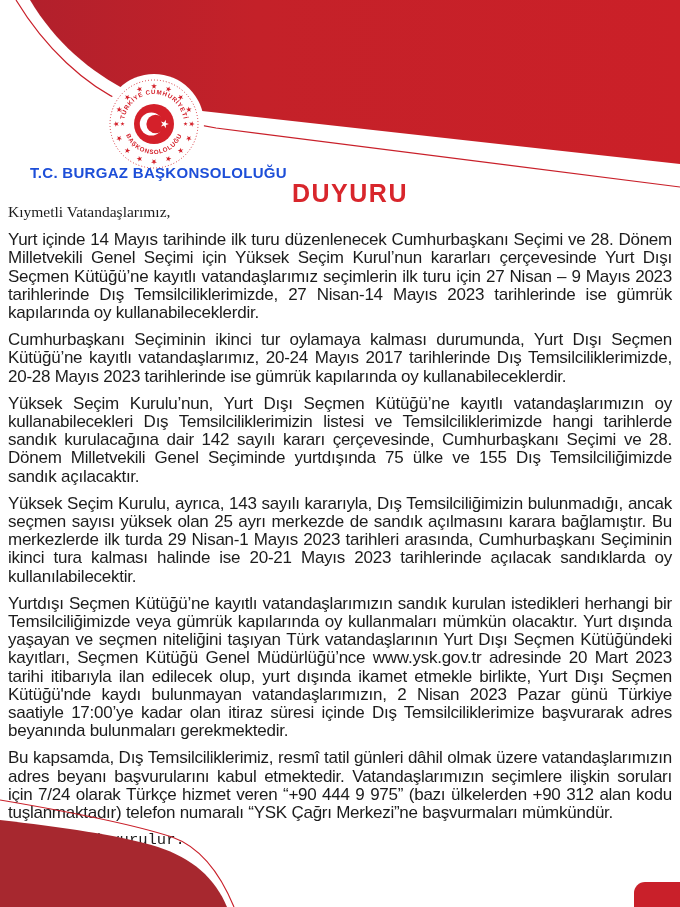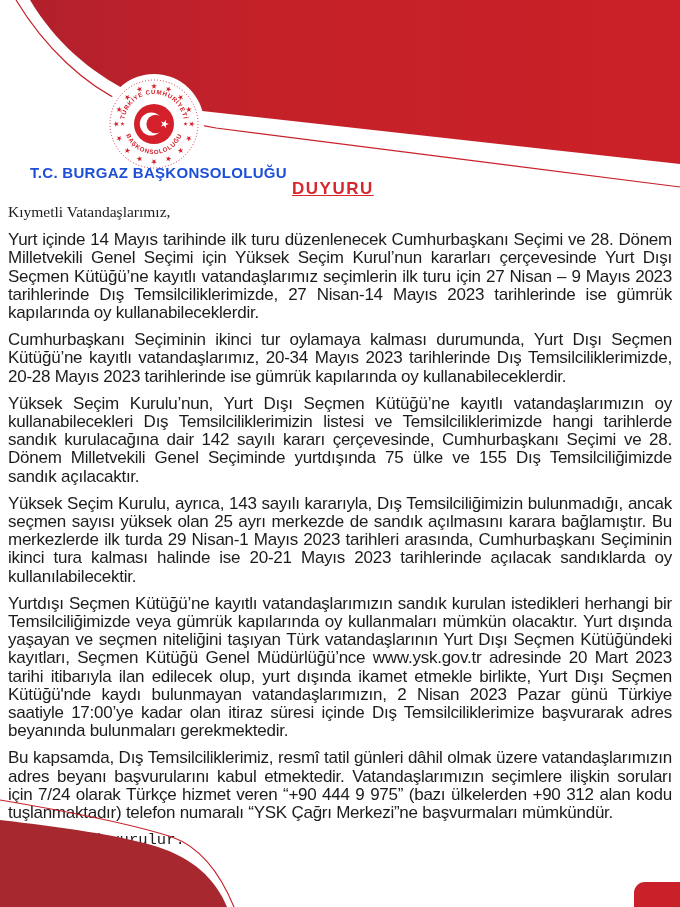--- a/index.html
+++ b/index.html
@@ -26,24 +26,23 @@
     font-weight:bold;
     font-size:15px;
     letter-spacing:0.3px;
     white-space:nowrap;
   }
   .title {
     position:absolute;
     left:292px; top:179px;
     color:#d8262c;
     font-weight:bold;
-    font-size:17px;
+    font-size:25px;
     letter-spacing:1.5px;
     white-space:nowrap;
-    text-decoration:underline;
   }
   .content {
     position:absolute;
     left:8px; right:8px; top:203px;
     color:#1c1c1c;
   }
   .content p {
     margin:0 0 9px 0;
     font-size:17px;
     line-height:18.2px;
@@ -125,21 +124,21 @@
       <use href="#star5" transform="translate(60.5 50) scale(4.4) rotate(90)" fill="#ffffff"></use>
     </g>
   </svg>
 
   <div class="consulate">T.C. BURGAZ BAŞKONSOLOLUĞU</div>
   <div class="title">DUYURU</div>
 
   <div class="content">
     <p class="serif greeting">Kıymetli Vatandaşlarımız,</p>
     <p>Yurt içinde 14 Mayıs tarihinde ilk turu düzenlenecek Cumhurbaşkanı Seçimi ve 28. Dönem Milletvekili Genel Seçimi için Yüksek Seçim Kurul’nun kararları çerçevesinde Yurt Dışı Seçmen Kütüğü’ne kayıtlı vatandaşlarımız seçimlerin ilk turu için 27 Nisan – 9 Mayıs 2023 tarihlerinde Dış Temsilciliklerimizde, 27 Nisan-14 Mayıs 2023 tarihlerinde ise gümrük kapılarında oy kullanabileceklerdir.</p>
-    <p>Cumhurbaşkanı Seçiminin ikinci tur oylamaya kalması durumunda, Yurt Dışı Seçmen Kütüğü’ne kayıtlı vatandaşlarımız, 20-34 Mayıs 2023 tarihlerinde Dış Temsilciliklerimizde, 20-28 Mayıs 2023 tarihlerinde ise gümrük kapılarında oy kullanabileceklerdir.</p>
+    <p>Cumhurbaşkanı Seçiminin ikinci tur oylamaya kalması durumunda, Yurt Dışı Seçmen Kütüğü’ne kayıtlı vatandaşlarımız, 20-24 Mayıs 2017 tarihlerinde Dış Temsilciliklerimizde, 20-28 Mayıs 2023 tarihlerinde ise gümrük kapılarında oy kullanabileceklerdir.</p>
     <p>Yüksek Seçim Kurulu’nun, Yurt Dışı Seçmen Kütüğü’ne kayıtlı vatandaşlarımızın oy kullanabilecekleri Dış Temsilciliklerimizin listesi ve Temsilciliklerimizde hangi tarihlerde sandık kurulacağına dair 142 sayılı kararı çerçevesinde, Cumhurbaşkanı Seçimi ve 28. Dönem Milletvekili Genel Seçiminde yurtdışında 75 ülke ve 155 Dış Temsilciliğimizde sandık açılacaktır.</p>
     <p>Yüksek Seçim Kurulu, ayrıca, 143 sayılı kararıyla, Dış Temsilciliğimizin bulunmadığı, ancak seçmen sayısı yüksek olan 25 ayrı merkezde de sandık açılmasını karara bağlamıştır. Bu merkezlerde ilk turda 29 Nisan-1 Mayıs 2023 tarihleri arasında, Cumhurbaşkanı Seçiminin ikinci tura kalması halinde ise 20-21 Mayıs 2023 tarihlerinde açılacak sandıklarda oy kullanılabilecektir.</p>
     <p>Yurtdışı Seçmen Kütüğü’ne kayıtlı vatandaşlarımızın sandık kurulan istedikleri herhangi bir Temsilciliğimizde veya gümrük kapılarında oy kullanmaları mümkün olacaktır. Yurt dışında yaşayan ve seçmen niteliğini taşıyan Türk vatandaşlarının Yurt Dışı Seçmen Kütüğündeki kayıtları, Seçmen Kütüğü Genel Müdürlüğü’nce www.ysk.gov.tr adresinde 20 Mart 2023 tarihi itibarıyla ilan edilecek olup, yurt dışında ikamet etmekle birlikte, Yurt Dışı Seçmen Kütüğü'nde kaydı bulunmayan vatandaşlarımızın, 2 Nisan 2023 Pazar günü Türkiye saatiyle 17:00’ye kadar olan itiraz süresi içinde Dış Temsilciliklerimize başvurarak adres beyanında bulunmaları gerekmektedir.</p>
     <p>Bu kapsamda, Dış Temsilciliklerimiz, resmî tatil günleri dâhil olmak üzere vatandaşlarımızın adres beyanı başvurularını kabul etmektedir. Vatandaşlarımızın seçimlere ilişkin soruları için 7/24 olarak Türkçe hizmet veren “+90 444 9 975” (bazı ülkelerden +90 312 alan kodu tuşlanmaktadır) telefon numaralı “YSK Çağrı Merkezi”ne başvurmaları mümkündür.</p>
     <p class="serif closing">Saygıyla duyurulur.</p>
   </div>
 
   <svg class="bottom-art" width="680" height="132" viewBox="0 0 680 132" aria-hidden="true">
     <path d="M 0,25 C 65,36 135,50 172,62 C 200,72 220,98 234,132" fill="none" stroke="#c9202a" stroke-width="1.2"></path>
     <path d="M 0,45 C 60,52 120,60 158,72 C 192,83 215,103 227,132 L 0,132 Z" fill="#a7282f"></path>

